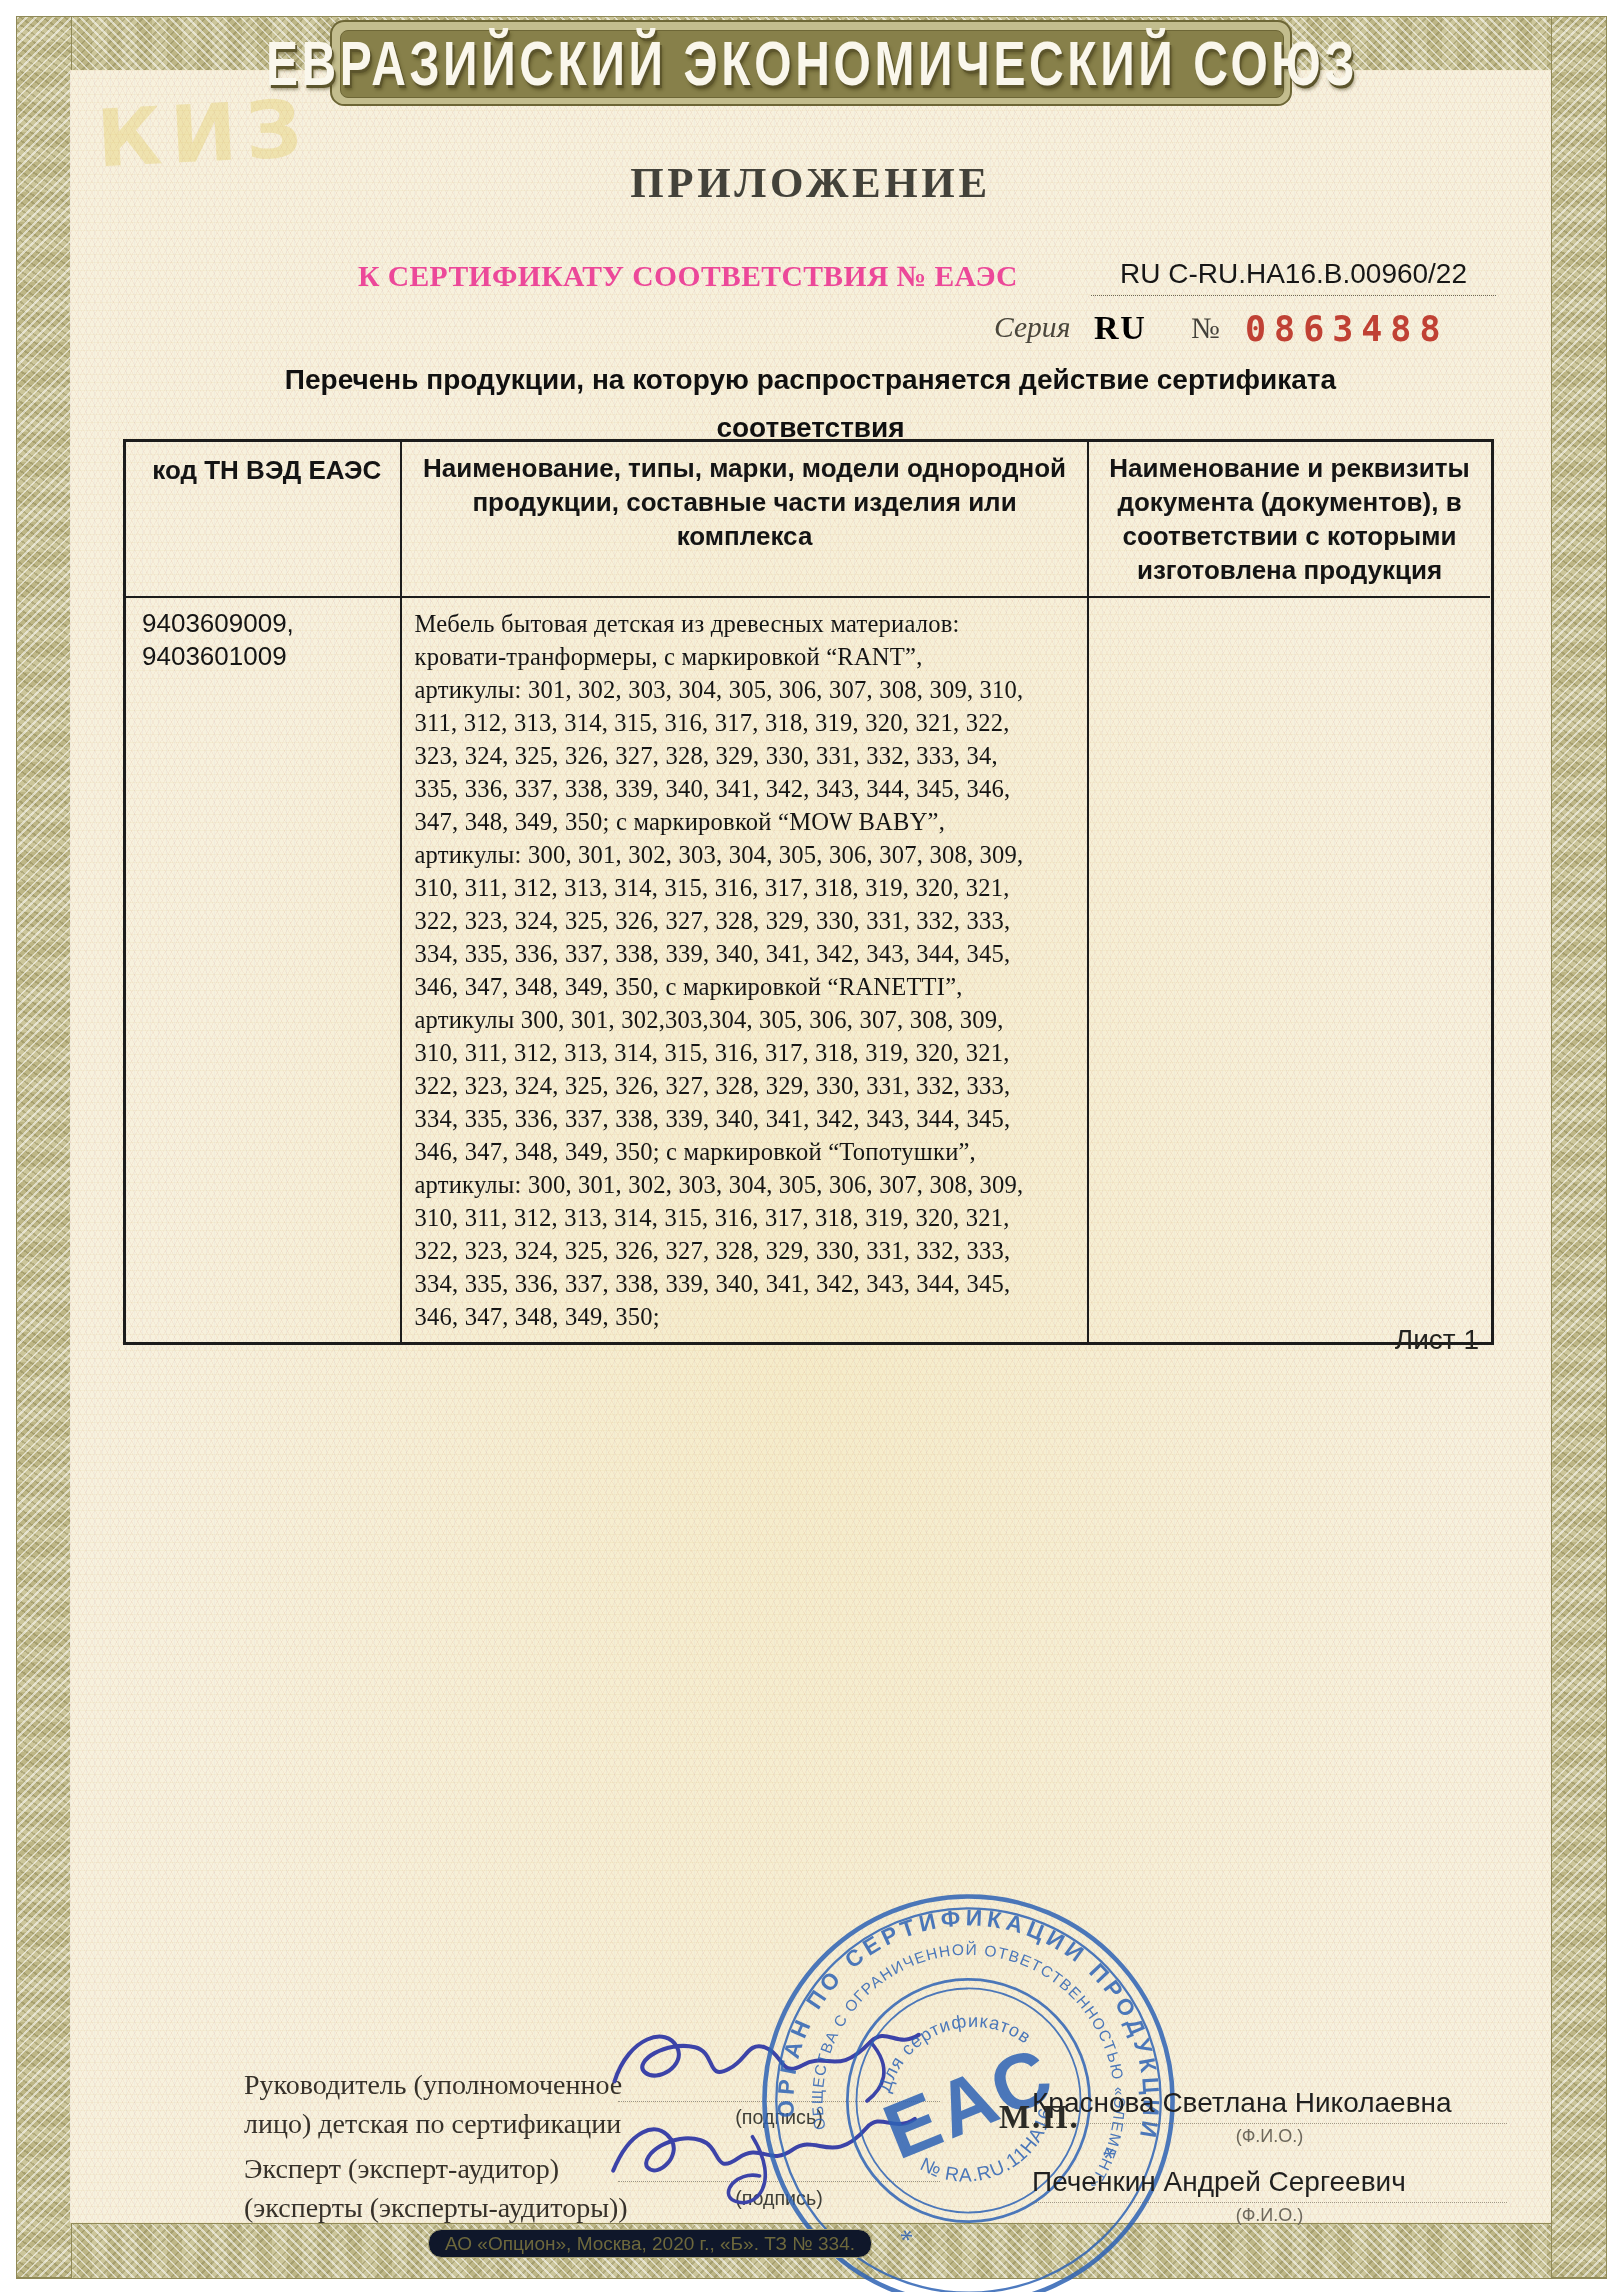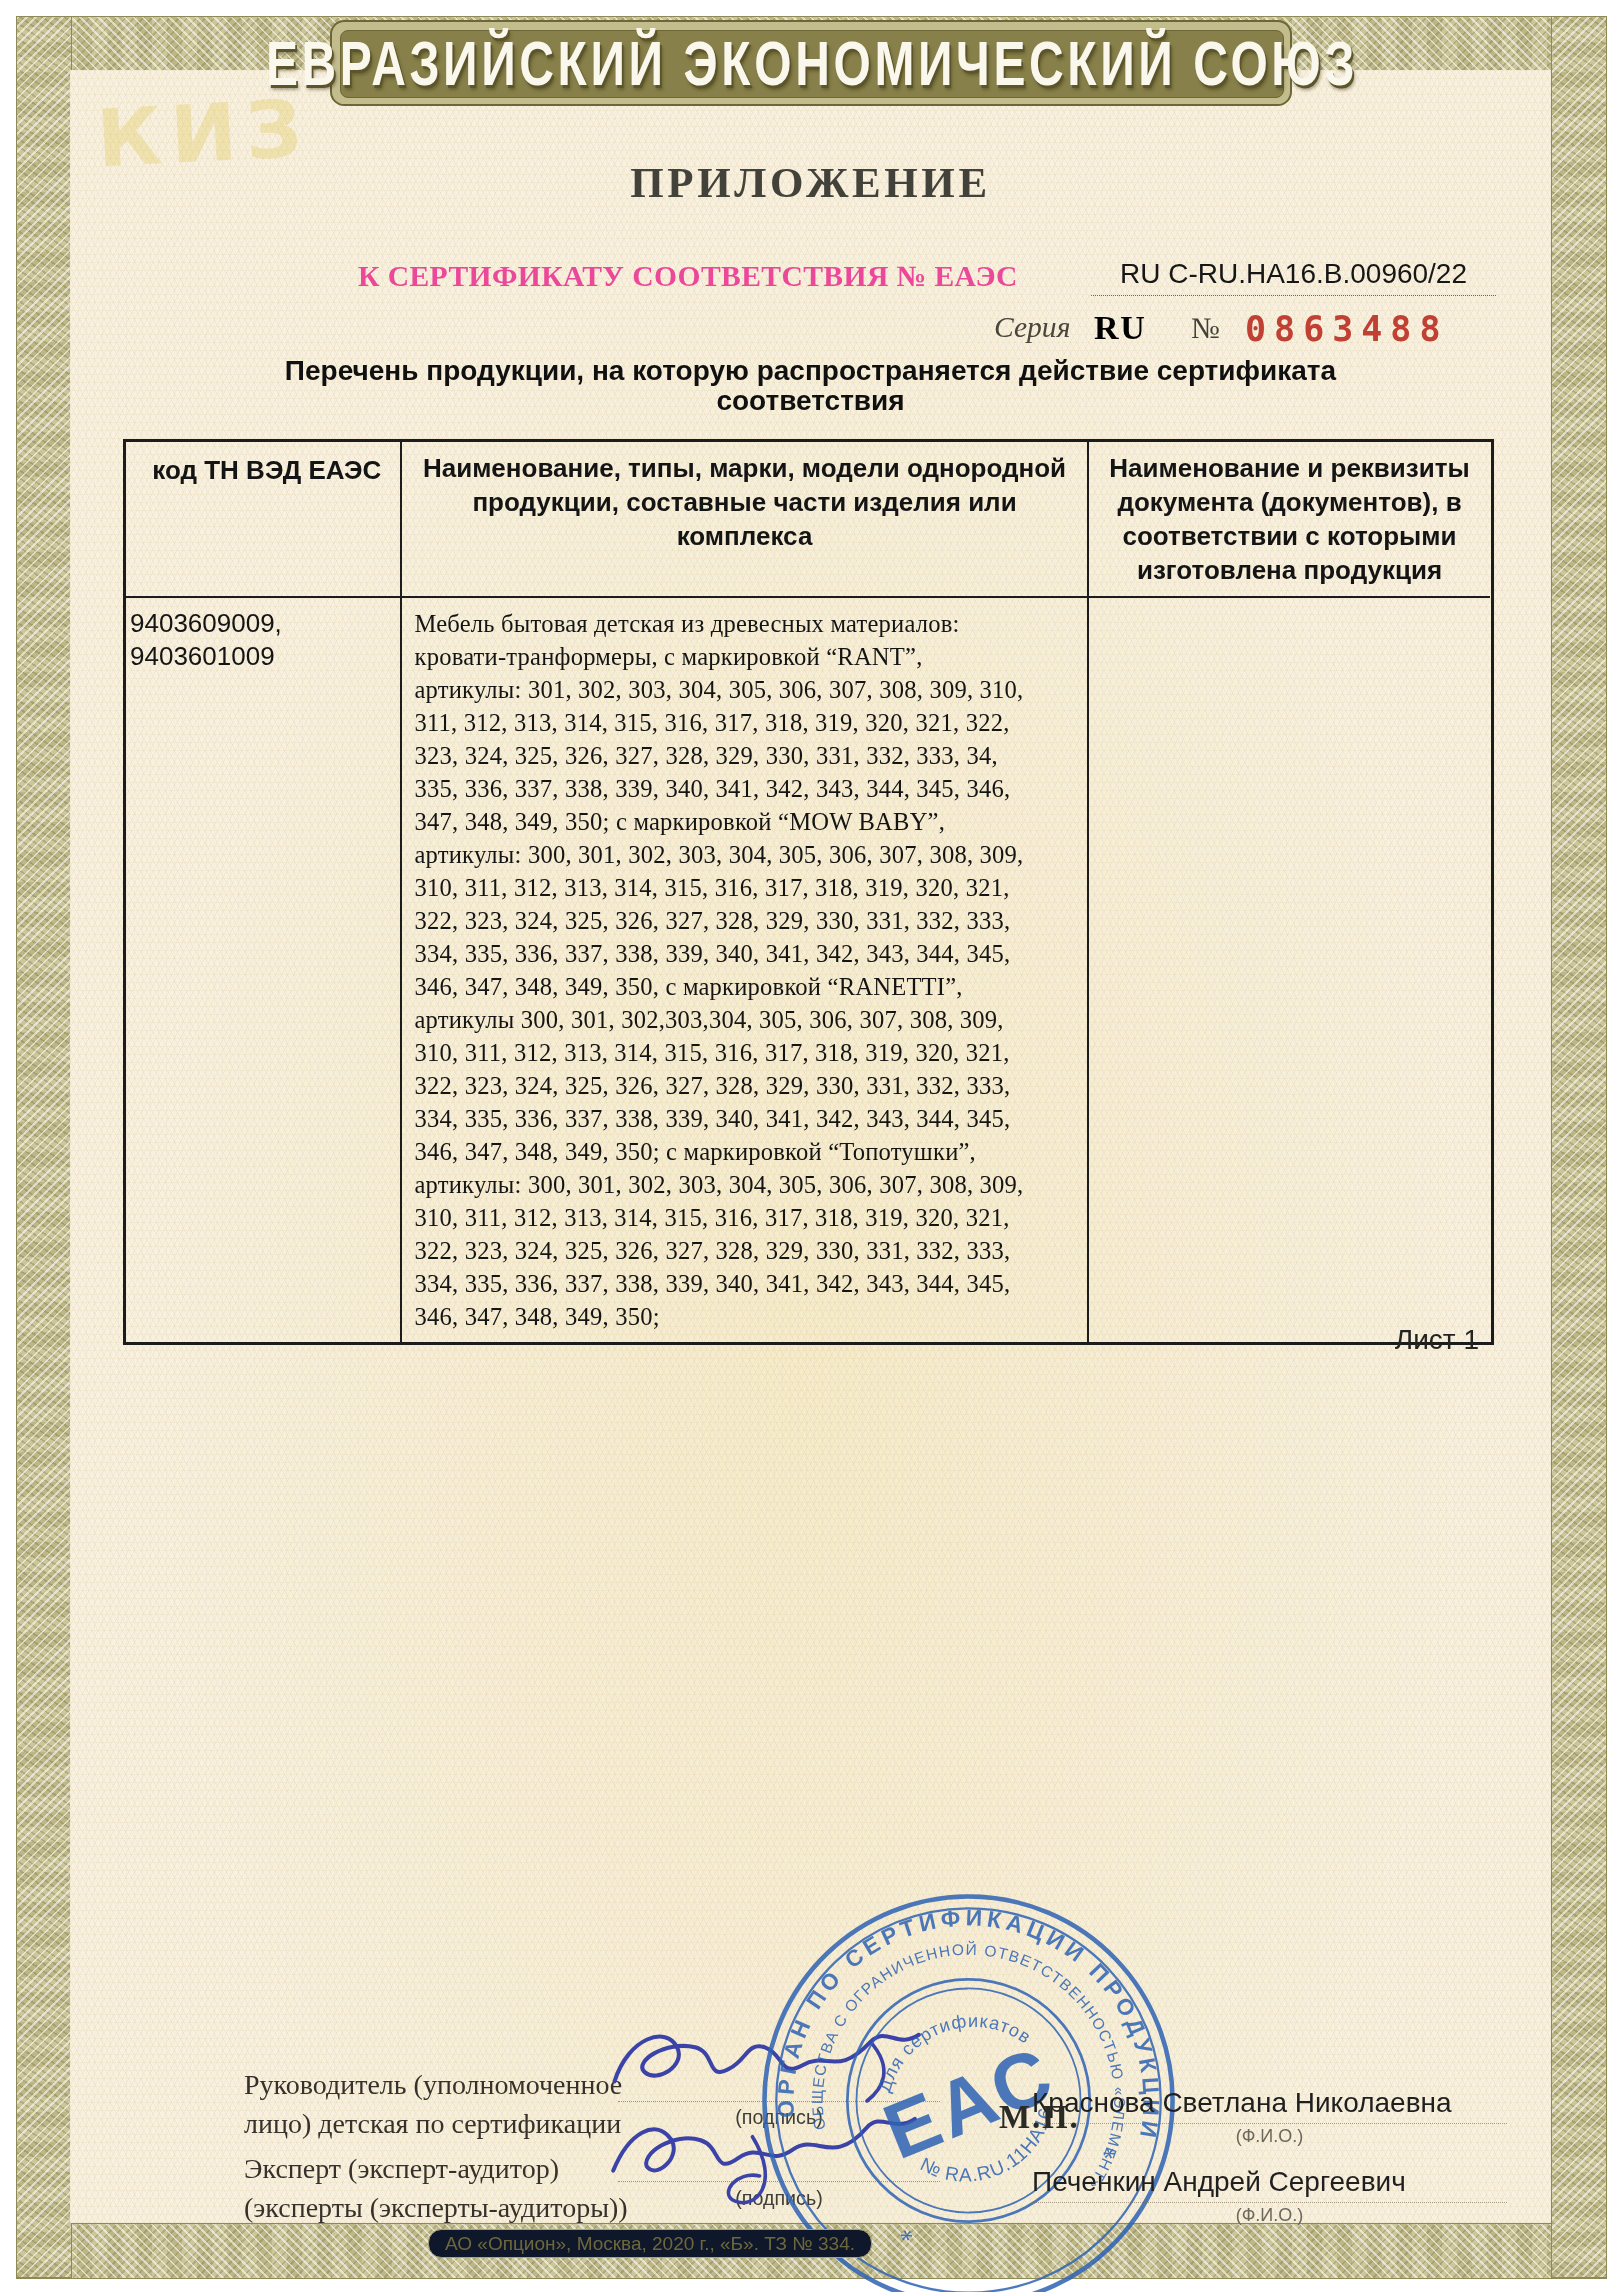--- a/index.html
+++ b/index.html
@@ -88,21 +88,21 @@
   #series-label{position:absolute;left:994px;top:1.8px;font-style:italic;font-size:29.6px;color:#4a463c;}
   #series-value{position:absolute;left:1094px;top:0;font-weight:bold;font-size:34px;color:#000000;letter-spacing:1.8px;}
   #number-sign{position:absolute;left:1191px;top:1.8px;font-size:30px;color:#42403a;}
   #blank-number{
     position:absolute;left:1245px;top:0;font-family:"DejaVu Sans Mono",monospace;
     font-weight:bold;font-size:35px;color:#c04134;letter-spacing:8px;
   }
   #subtitle{
     position:absolute;left:0;right:0;top:356px;z-index:3;text-align:center;
     font-family:"Liberation Sans",sans-serif;font-weight:bold;font-size:28px;
-    line-height:30px;color:#101010;
+    line-height:48px;color:#101010;
   }
 
   
   #tbl{
     position:absolute;left:123px;top:439px;width:1371px;z-index:3;
     border:3.6px solid #1c1c1c;box-sizing:border-box;background:transparent;
   }
   .trow{display:grid;grid-template-columns:276px 687px 401px;}
   .tcell{
     box-sizing:border-box;padding:9px 12.5px;color:#141414;
@@ -111,21 +111,21 @@
   .tcell:last-child{border-right:none;}
   .thead .tcell{
     border-bottom:2.7px solid #1c1c1c;
     font-family:"Liberation Sans",sans-serif;font-weight:bold;font-size:26px;
     line-height:34px;text-align:center;
   }
   .thead .tcell.c1{text-align:center;padding-top:10.7px;padding-left:20px;}
   .tbody .tcell{min-height:729px;}
   .tbody .c1{
     font-family:"Liberation Sans",sans-serif;font-size:26px;line-height:33px;
-    white-space:pre-line;padding-left:4px;
+    white-space:pre-line;padding-left:16px;
   }
   .tbody .c2{
     font-size:24.6px;line-height:33px;white-space:pre-line;letter-spacing:0.2px;
   }
   #sheet-label{
     position:absolute;right:142px;top:1324px;z-index:3;
     font-family:"Liberation Sans",sans-serif;font-size:28px;color:#23231f;
   }
 
   

